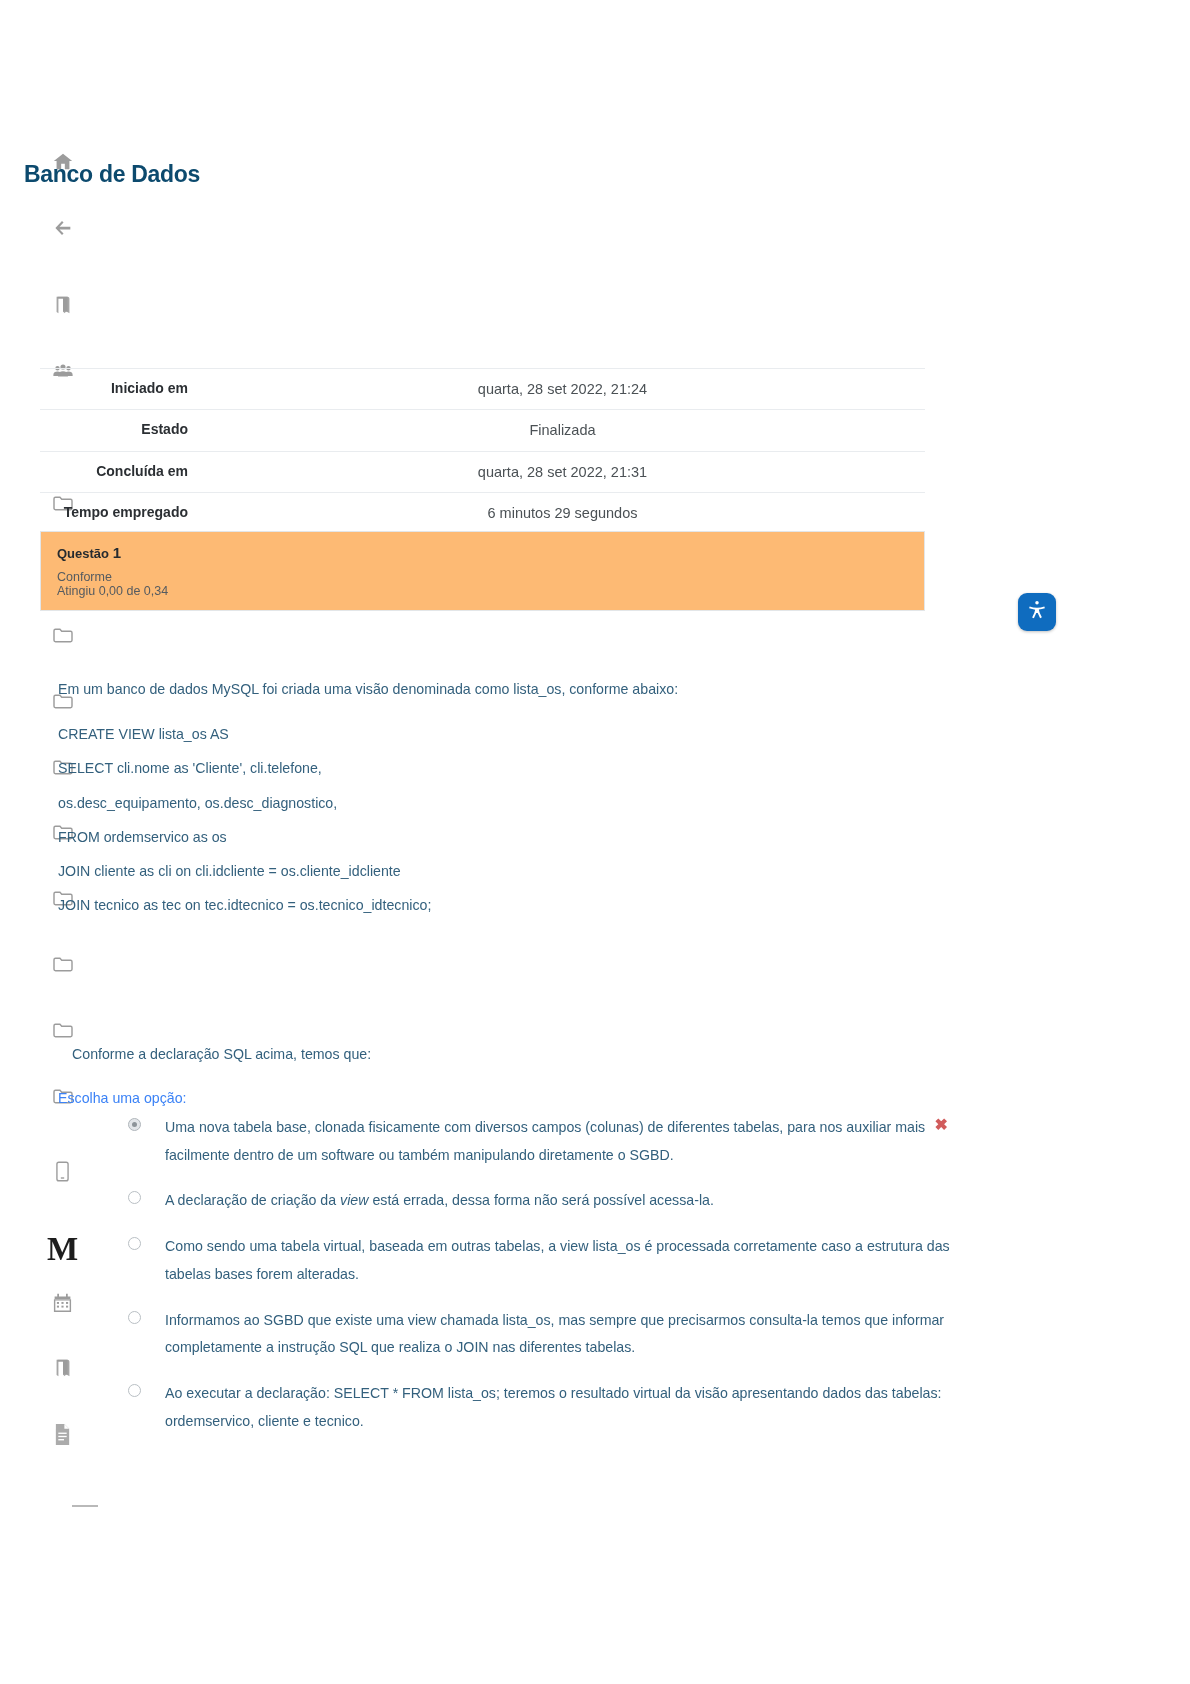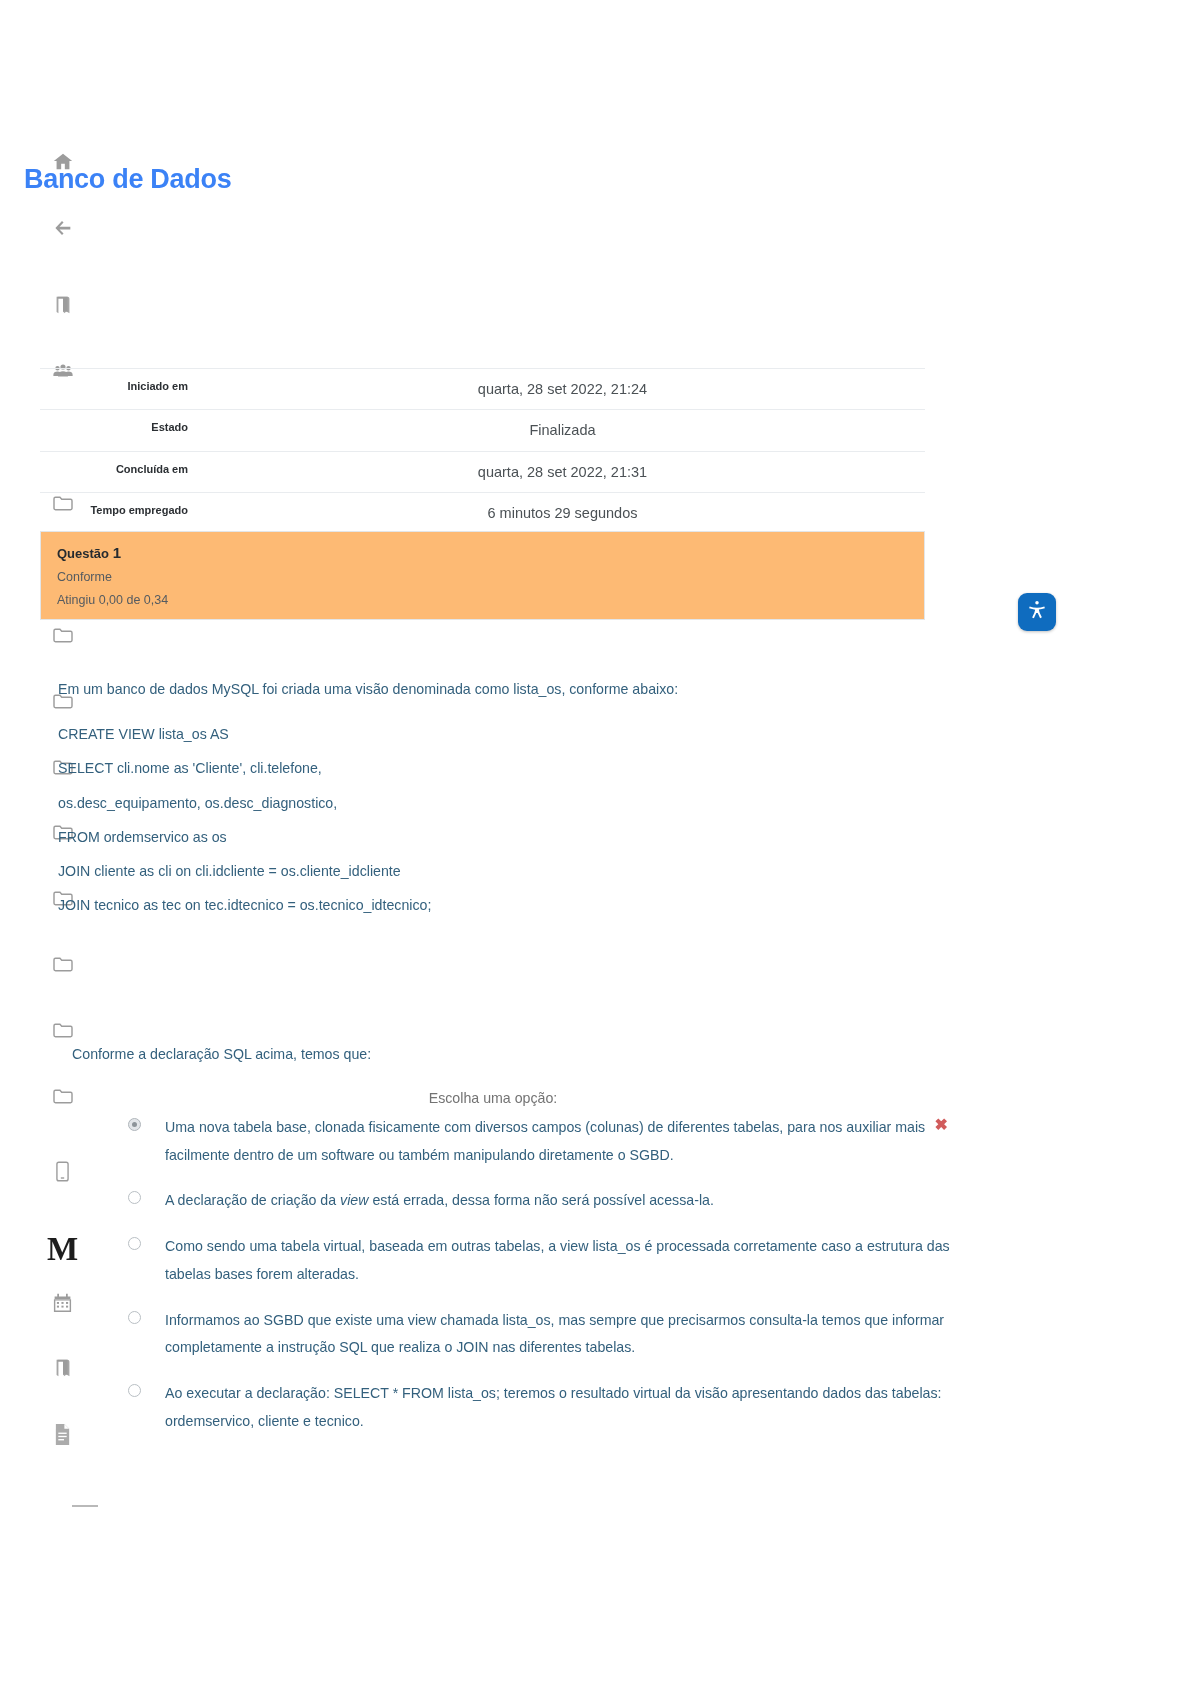--- a/index.html
+++ b/index.html
@@ -28,21 +28,21 @@
     position: absolute; left: 72px; width: 26px; height: 2px;
     background: #b9b9b9;
   }
   .rail-m {
     font-family: "Liberation Serif", serif;
     font-weight: 700; font-size: 33px; color: #1d1d1d; line-height: 1;
   }
 
   .page-title {
     position: absolute; left: 24px; top: 146px;
-    font-size: 27px; font-weight: 700; color: #3b82f6;
+    font-size: 23px; font-weight: 700; color: #0c4a6e;
     letter-spacing: -0.3px;
   }
   .breadcrumb {
     position: absolute; left: 25px; top: 205px;
     font-size: 13.5px; color: #b6b6b6;
     white-space: nowrap;
   }
   .breadcrumb .bc-item { color:#b6b6b6; }
   .breadcrumb .bc-sep { color:#cfcfcf; padding: 0 9px; }
 
@@ -50,21 +50,21 @@
   .summary {
     position: absolute; left: 40px; top: 368px;
     width: 885px;
     border-collapse: collapse;
   }
   .summary tr { border-top: 1px solid #e9ecef; }
   .summary tr:last-child { border-bottom: 1px solid #e9ecef; }
   .summary th {
     width: 160px;
     text-align: right; vertical-align: top;
-    font-size: 11px; font-weight: 700; color: #2b2f33;
+    font-size: 14px; font-weight: 700; color: #2b2f33;
     padding: 9px 12px 9px 0;
     line-height: 1.55;
   }
   .summary td {
     text-align: center; vertical-align: top;
     font-size: 14.5px; font-weight: 400; color: #4b5155;
     padding: 9px 0 9px 0;
     line-height: 1.55;
   }
 
@@ -72,39 +72,39 @@
   .qbox {
     position: absolute; left: 40px; top: 531px;
     width: 885px; min-height: 77px;
     border: 1px solid #e3e6e8;
     background: #fdba74;
     padding: 12px 16px 12px 16px;
   }
   .q-num { font-size: 13px; font-weight: 700; color: #262b2f; }
   .q-num b { font-size: 15px; font-weight: 700; }
   .q-state { font-size: 12.5px; color: #555b60; margin-top: 9px; }
-  .q-grade { font-size: 12.5px; color: #555b60; margin-top: 9px; }
+  .q-grade { font-size: 12.5px; color: #555b60; }
 
   
   .qbody {
     position: absolute; left: 58px; top: 652px;
     width: 870px;
     color: #2f5770;
     font-size: 14.2px;
     line-height: 1.0;
     margin-top: 30px;
   }
   .qline { margin: 0 0 22px 0; color:#33607d; }
   .qline.gap { margin-bottom: 31px; }
   .code-line { margin: 0 0 20px 0; color:#33607d; }
 
   .prompt2 { position:absolute; left:72px; top:1046px; width:870px;
              font-size:14.2px; color:#33607d; }
   .choose  { position:absolute; left:58px; top:1090px; width:870px;
-             font-size:14.2px; color:#737373;text-align:center; }
+             font-size:14.2px; color:#3b82f6; }
 
   
   .options { position: absolute; left: 48px; top: 1114px; width: 930px; }
   .option {
     position: relative;
     display: flex; align-items: flex-start;
     padding: 0 0 0 0;
     margin-bottom: 18px;
     min-height: 28px;
   }

